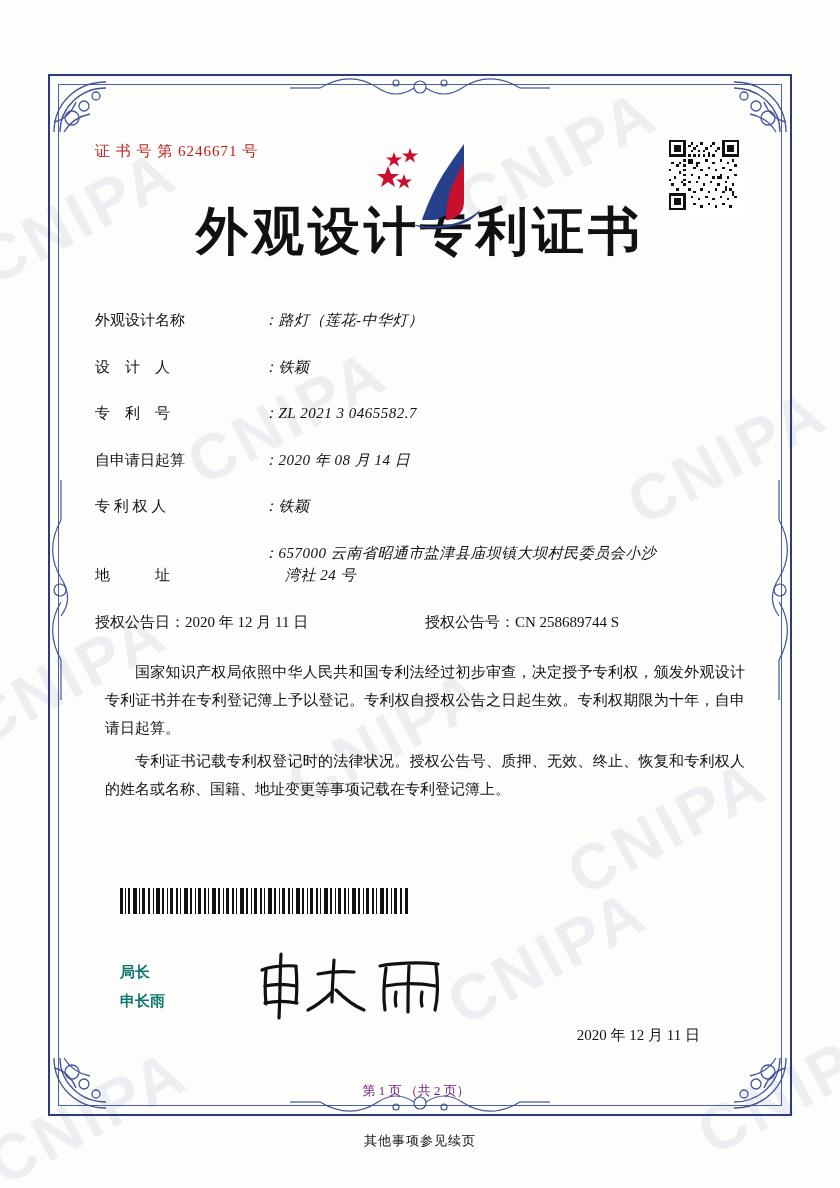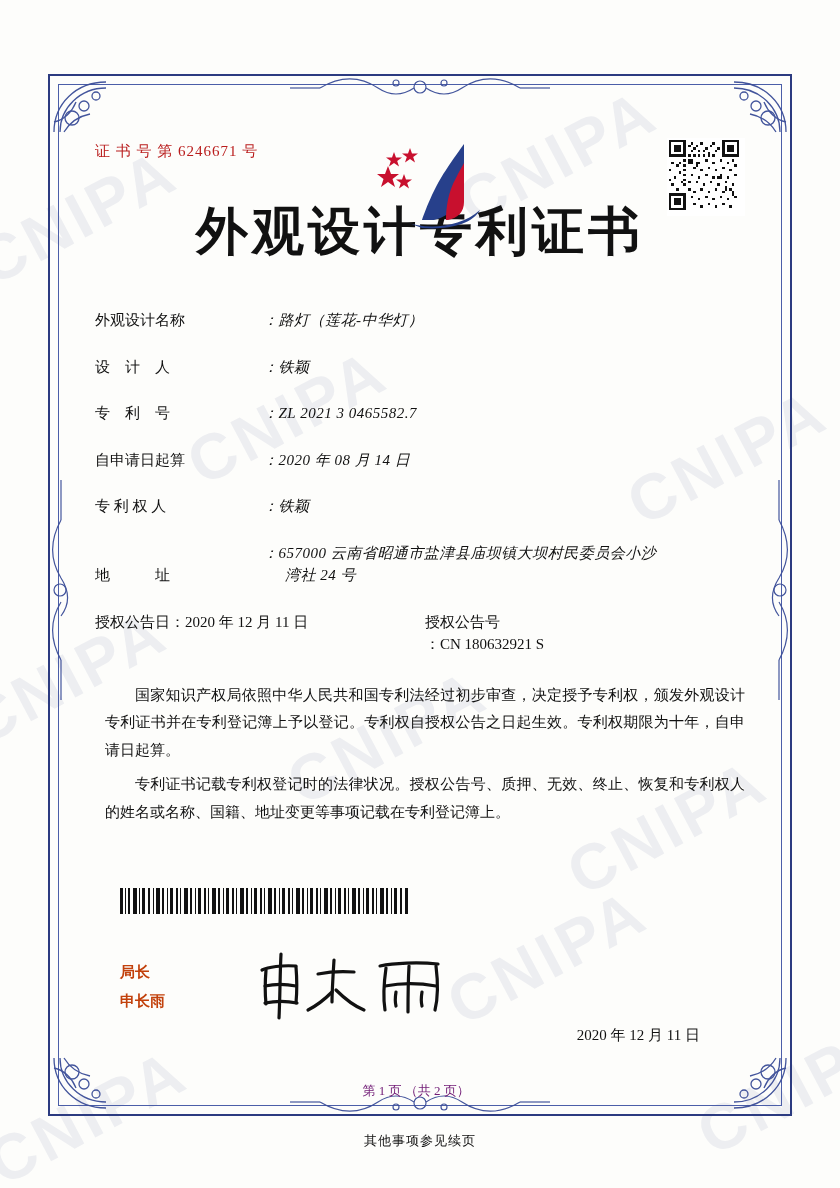--- a/index.html
+++ b/index.html
@@ -149,21 +149,21 @@
   .two-col {
     display: flex;
     margin-bottom: 12px;
     font-size: 15px;
   }
   .two-col .left {
     display: flex;
     width: 330px;
     flex: 0 0 330px;
   }
-  .two-col .right { display: flex; flex-direction: column; }
+  .two-col .right { display: flex; }
   .two-col .lbl2 { white-space: nowrap; }
 
   .paras {
     margin-top: 26px;
     font-size: 15px;
     line-height: 1.85;
     text-align: justify;
     color: #111;
   }
   .paras p {
@@ -180,21 +180,21 @@
     z-index: 5;
   }
 
   .signature-block {
     position: absolute;
     left: 120px;
     top: 958px;
     z-index: 5;
     font-size: 15px;
     line-height: 1.9;
-    color: #c2410c;
+    color: #0f766e;
     font-weight: 700;
   }
 
   .sign-script {
     position: absolute;
     left: 252px;
     top: 948px;
     z-index: 6;
     width: 200px;
     height: 76px;
@@ -516,21 +516,21 @@
         <span class="f-value">：<span>657000  云南省昭通市盐津县庙坝镇大坝村民委员会小沙</span><span class="second-line">湾社 24 号</span></span>
       </div>
 
       <div class="two-col">
         <span class="left">
           <span class="lbl2">授权公告日</span>
           <span>：<span>2020 年 12 月 11 日</span></span>
         </span>
         <span class="right">
           <span class="lbl2">授权公告号</span>
-          <span>：<span>CN 180632921 S</span></span>
+          <span>：<span>CN 258689744 S</span></span>
         </span>
       </div>
     </div>
 
     <div class="paras">
       <p>国家知识产权局依照中华人民共和国专利法经过初步审查，决定授予专利权，颁发外观设计专利证书并在专利登记簿上予以登记。专利权自授权公告之日起生效。专利权期限为十年，自申请日起算。</p>
       <p>专利证书记载专利权登记时的法律状况。授权公告号、质押、无效、终止、恢复和专利权人的姓名或名称、国籍、地址变更等事项记载在专利登记簿上。</p>
     </div>
   </div>
 

